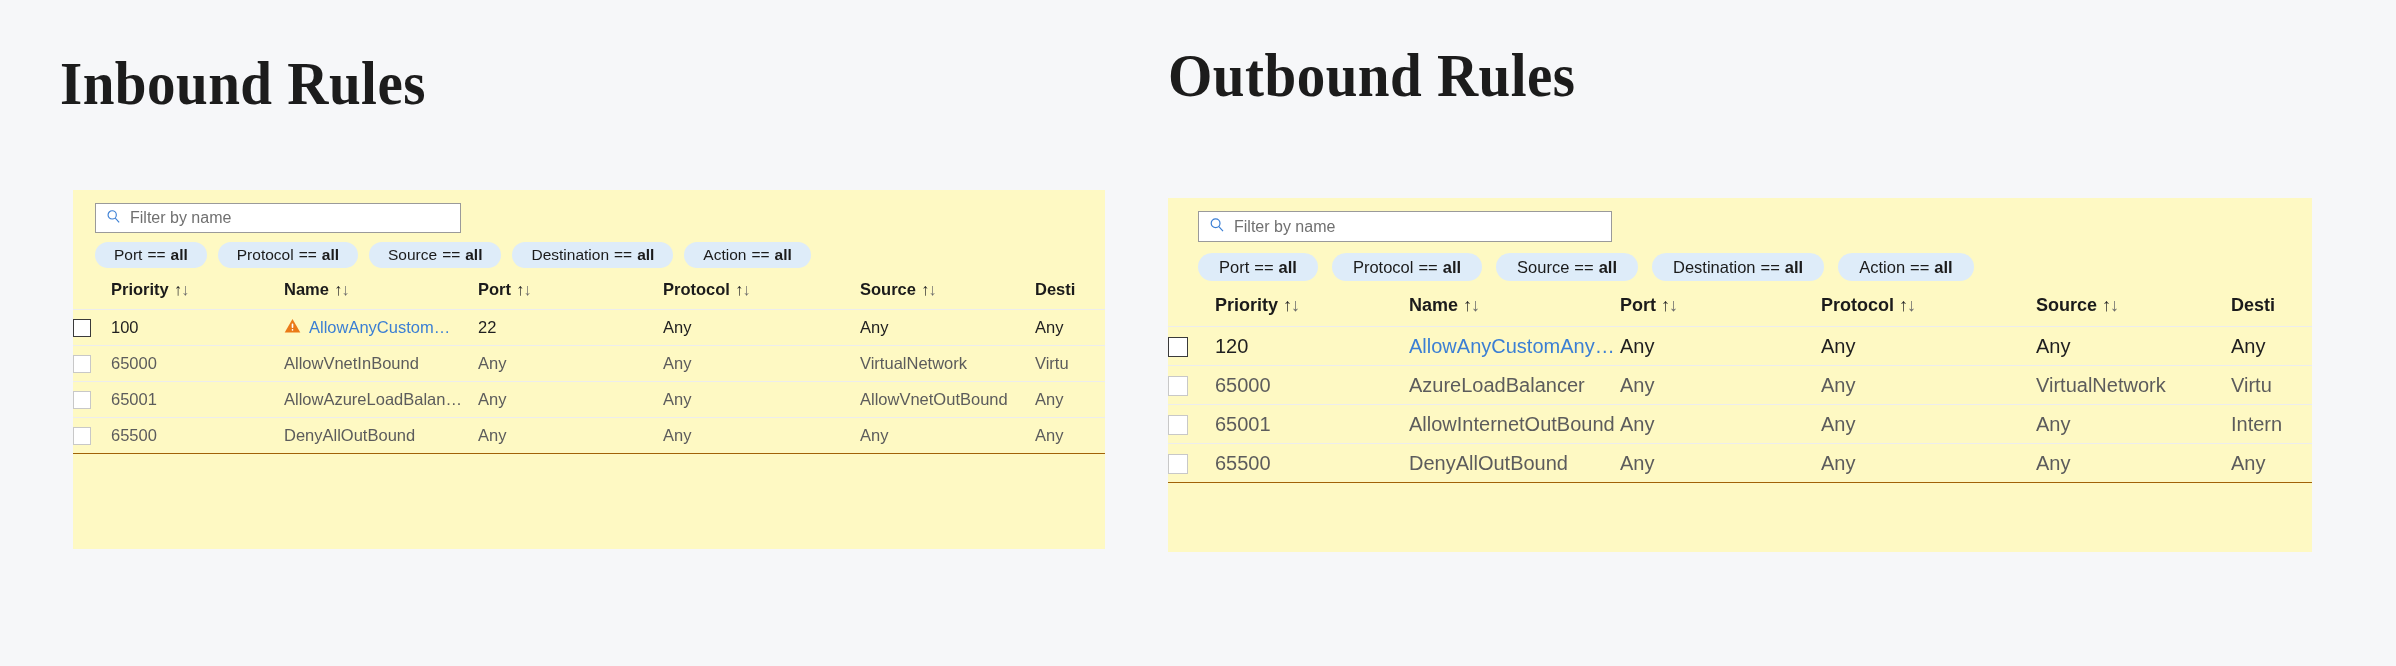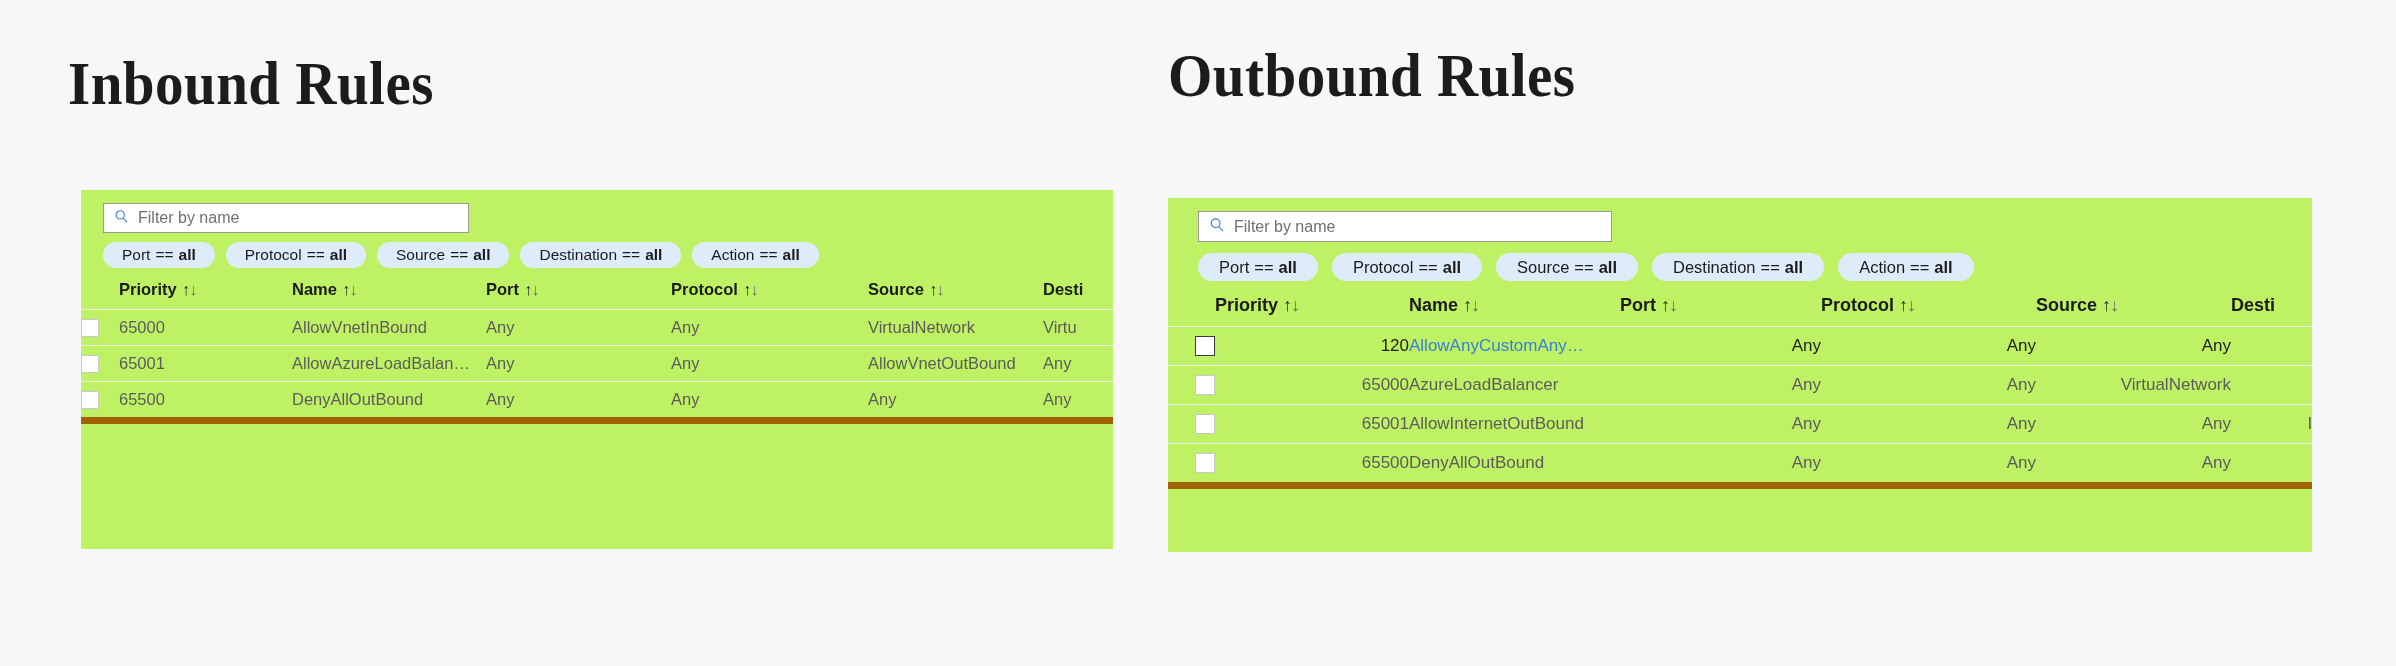--- a/index.html
+++ b/index.html
@@ -13,21 +13,21 @@
     font-family: "Liberation Sans", sans-serif;
     overflow: hidden;
     position: relative;
   }
 
   .panel {
     position: absolute;
     top: 0;
     height: 666px;
   }
-  .panel.left  { left: 8px;     width: 1140px; }
+  .panel.left  { left: 0;     width: 1140px; }
   .panel.right { left: 1140px; width: 1256px; text-decoration: underline; }
 
   .panel-title {
     position: absolute;
     font-family: "Liberation Serif", "DejaVu Serif", serif;
     font-weight: 700;
     color: #1c1c1c;
     letter-spacing: 0.5px;
     white-space: nowrap;
     transform: scaleX(0.92);
@@ -40,21 +40,21 @@
   }
   .panel.right .panel-title {
     left: 1168px;
     top: 40px;
     font-size: 62px;
   }
 
   
   .card {
     position: absolute;
-    background: #bef264;
+    background: #fef9c3;
     overflow: hidden;
   }
   .card.left-card  { left: 73px;   top: 190px; width: 1032px; height: 359px; }
   .card.right-card { left: 1168px; top: 198px; width: 1144px; height: 354px; }
 
   
   .search-box {
     position: absolute;
     border: 1px solid #9a9a9a;
     background: #fff;
@@ -129,25 +129,25 @@
   .tbl th .sort .up { color: #2b2b2b; }
 
   .tbl td {
     color: #5c5c5c;
     white-space: nowrap;
     border-top: 1px solid #ededed;
     vertical-align: middle;
     padding: 0;
   }
   .left-card .tbl td  { font-size: 16.5px; height: 35px; }
-  .right-card .tbl td { font-size: 17px; height: 38px; text-align: right; }
+  .right-card .tbl td { font-size: 20px; height: 38px; }
 
   .tbl tr.emphasis td { color: #1f1f1f; }
 
-  .tbl tr:last-child td { border-bottom: 7px solid #a16207; }
+  .tbl tr:last-child td { border-bottom: 1px solid #a16207; }
 
   .cb-cell { padding-left: 0 !important; }
   .checkbox {
     width: 18px; height: 18px;
     border: 1px solid #c8c8c8;
     background: #fff;
     box-sizing: border-box;
     display: inline-block;
     vertical-align: middle;
   }
@@ -247,20 +247,38 @@
           <th></th>
           <th class="h-pri"><span>Priority</span><span class="sort"><span class="up">↑</span>↓</span></th>
           <th><span>Name</span><span class="sort"><span class="up">↑</span>↓</span></th>
           <th><span>Port</span><span class="sort"><span class="up">↑</span>↓</span></th>
           <th><span>Protocol</span><span class="sort"><span class="up">↑</span>↓</span></th>
           <th><span>Source</span><span class="sort"><span class="up">↑</span>↓</span></th>
           <th><span>Desti</span></th>
         </tr>
       </thead>
       <tbody>
+          <tr class="emphasis">
+            <td class="cb-cell"><span class="checkbox strong"></span></td>
+            <td>100</td>
+            <td>
+              <span class="name-cell-inner">
+                <span class="warn-icon"><svg width="17" height="16" viewBox="0 0 17 16">
+                    <path d="M8.5 1 L16.3 14.6 L0.7 14.6 Z" fill="#ea7a18"></path>
+                    <rect x="7.7" y="5.4" width="1.6" height="4.6" rx="0.7" fill="#fff"></rect>
+                    <rect x="7.7" y="11.1" width="1.6" height="1.7" rx="0.7" fill="#fff"></rect>
+                  </svg></span>
+                <span class="link">AllowAnyCustom…</span>
+              </span>
+            </td>
+            <td>22</td>
+            <td>Any</td>
+            <td>Any</td>
+            <td>Any</td>
+          </tr>
           <tr>
             <td class="cb-cell"><span class="checkbox"></span></td>
             <td>65000</td>
             <td>
               <span class="name-cell-inner">
                 <span class="">AllowVnetInBound</span>
               </span>
             </td>
             <td>Any</td>
             <td>Any</td>

